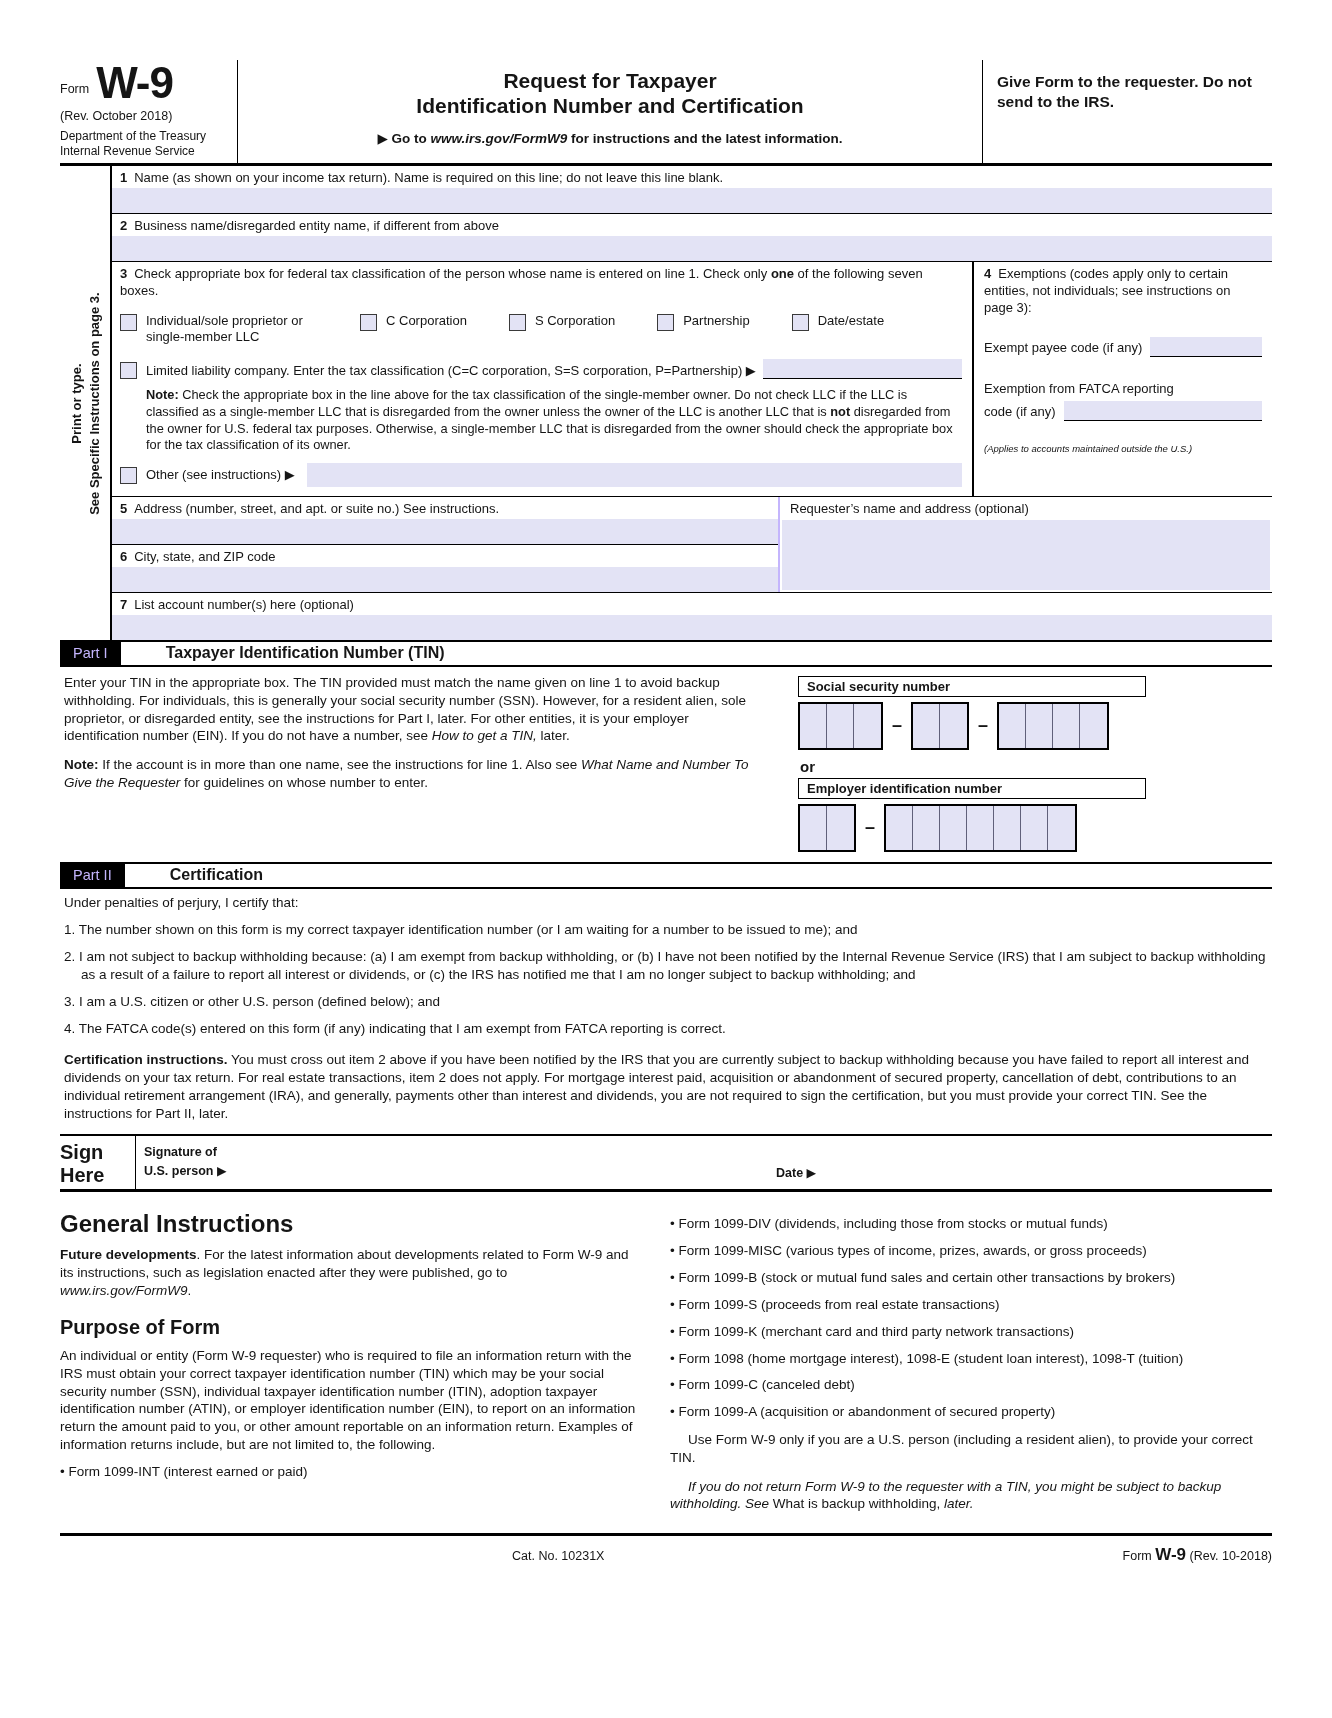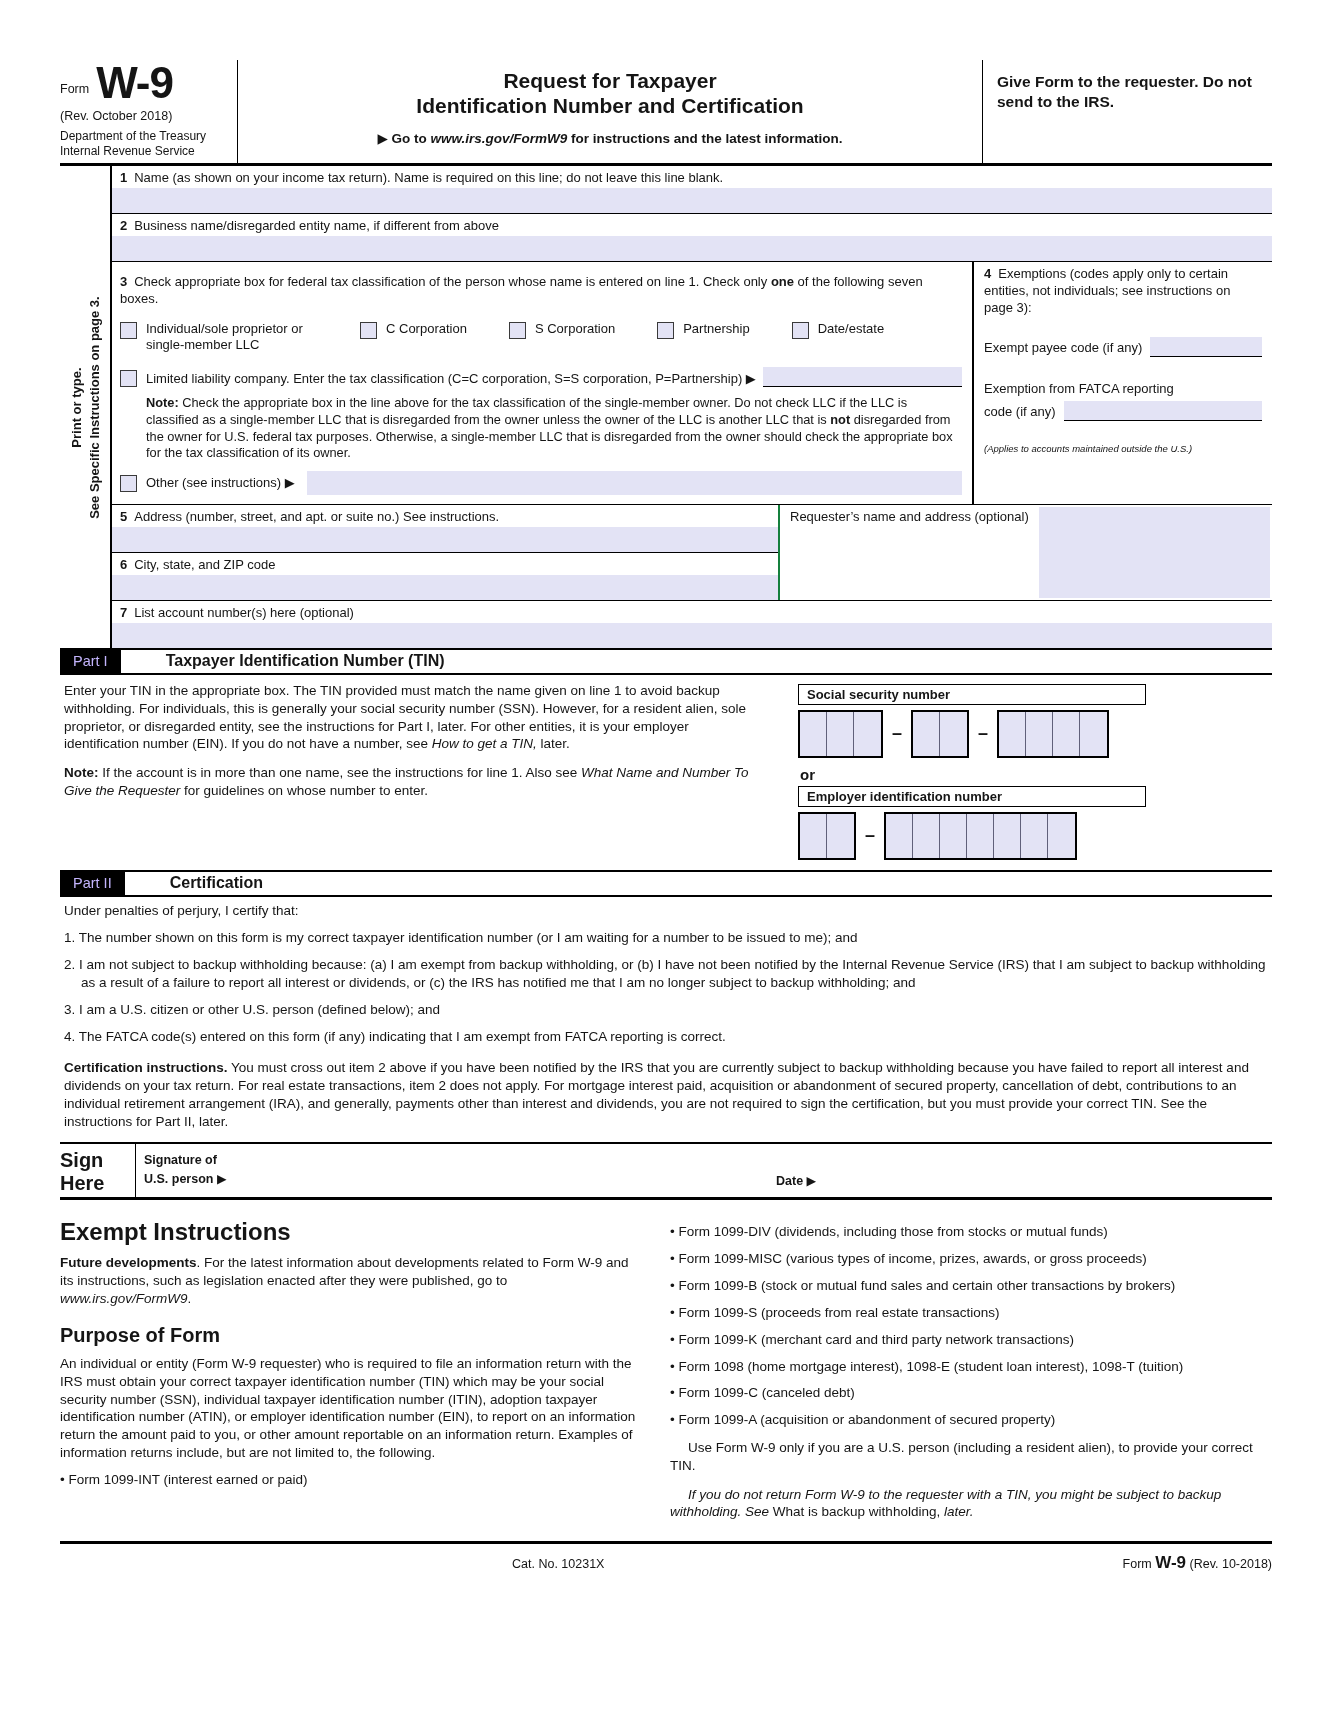--- a/index.html
+++ b/index.html
@@ -31,21 +31,21 @@
   .strip-inner{ position:absolute; inset:0; display:flex; align-items:center; justify-content:center; }
   .strip-text{ transform:rotate(-90deg); white-space:nowrap; text-align:center;
                font-weight:bold; font-size:13px; line-height:1.35; }
   .rows{ flex:1; border-left:2px solid #000; }
   .frow{ border-bottom:1.5px solid #000; }
   .row-label{ font-size:13px; padding:4px 0 3px 8px; }
   .num{ font-weight:bold; margin-right:7px; }
   .band{ background:var(--field); height:25px; }
 
   .row34{ display:flex; border-bottom:1.5px solid #000; }
-  .col3{ flex:1; border-right:2px solid #000; padding:12px 10px 9px 8px; }
+  .col3{ flex:1; border-right:2px solid #000; padding:4px 10px 9px 8px; }
   .col3-label{ font-size:13px; line-height:1.3; }
   .cb-row{ display:flex; margin-top:13px; }
   .cb-item{ display:flex; }
   .cb-item + .cb-item{ margin-left:42px; }
   .cbox{ width:17px; height:17px; background:var(--field); border:1.5px solid #3a3a3a;
          margin-right:9px; flex:none; margin-top:1px; }
   .cb-label{ font-size:13px; line-height:1.25; }
   .cb-wide{ width:172px; }
   .llc-row{ display:flex; align-items:flex-end; margin-top:14px; }
   .llc-row .cb-label{ white-space:nowrap; }
@@ -58,21 +58,21 @@
   .col4{ width:298px; padding:4px 10px 6px 10px; font-size:13px; line-height:1.3; }
   .exempt-row{ display:flex; align-items:flex-end; margin-top:20px; }
   .mini-field{ flex:1; height:20px; background:var(--field); border-bottom:1.5px solid #000; margin-left:8px; }
   .fatca-block{ margin-top:24px; }
   .fatca-row{ display:flex; align-items:flex-end; margin-top:3px; }
   .applies{ font-size:9.5px; font-style:italic; margin-top:22px; }
 
   .row56{ display:flex; border-bottom:1.5px solid #000; }
   .left56{ flex:1; }
   .row5{ border-bottom:1.5px solid #000; }
-  .requester{ width:494px; border-left:2px solid #15803d; display:flex; flex-direction:row;justify-content:flex-end; }
+  .requester{ width:494px; border-left:2px solid #c4b5fd; display:flex; flex-direction:column;justify-content:flex-end; }
   .req-label{ font-size:13px; padding:4px 8px 2px 10px; }
   .req-field{ flex:1; background:var(--field); margin:2px 2px 2px 2px; }
   .row7{ border-bottom:0; }
 
   
   .part-bar{ display:flex; align-items:stretch; border-top:2.5px solid #000; border-bottom:2px solid #000; height:27px; }
   .part-tag{ background:#000; color:#c4b5fd; font-weight:normal; font-size:14.5px;
              padding:0 13px; display:flex; align-items:center; }
   .part-title{ font-weight:bold; font-size:16px; margin-left:45px; align-self:center; }
 
@@ -333,21 +333,21 @@
           <div>Signature of</div>
           <div>U.S. person ▶</div>
         </div>
         <div class="sig-line-area"></div>
         <div class="date-label">Date ▶</div>
       </div>
     </div>
 
     <div class="instr">
       <div class="ic-left">
-        <div class="h-big">Exempt Instructions</div>
+        <div class="h-big">General Instructions</div>
         <div class="ipara">
           <span class="b">Future developments</span><span>. For the latest information about developments related to Form W-9 and its instructions, such as legislation enacted after they were published, go to </span><span class="it">www.irs.gov/FormW9</span><span>.</span>
         </div>
         <div class="h-med">Purpose of Form</div>
         <div class="ipara">An individual or entity (Form W-9 requester) who is required to file an information return with the IRS must obtain your correct taxpayer identification number (TIN) which may be your social security number (SSN), individual taxpayer identification number (ITIN), adoption taxpayer identification number (ATIN), or employer identification number (EIN), to report on an information return the amount paid to you, or other amount reportable on an information return. Examples of information returns include, but are not limited to, the following.</div>
         <div class="bullet">Form 1099-INT (interest earned or paid)</div>
       </div>
       <div class="ic-right">
         <div class="bullet">Form 1099-DIV (dividends, including those from stocks or mutual funds)</div>
         <div class="bullet">Form 1099-MISC (various types of income, prizes, awards, or gross proceeds)</div>

